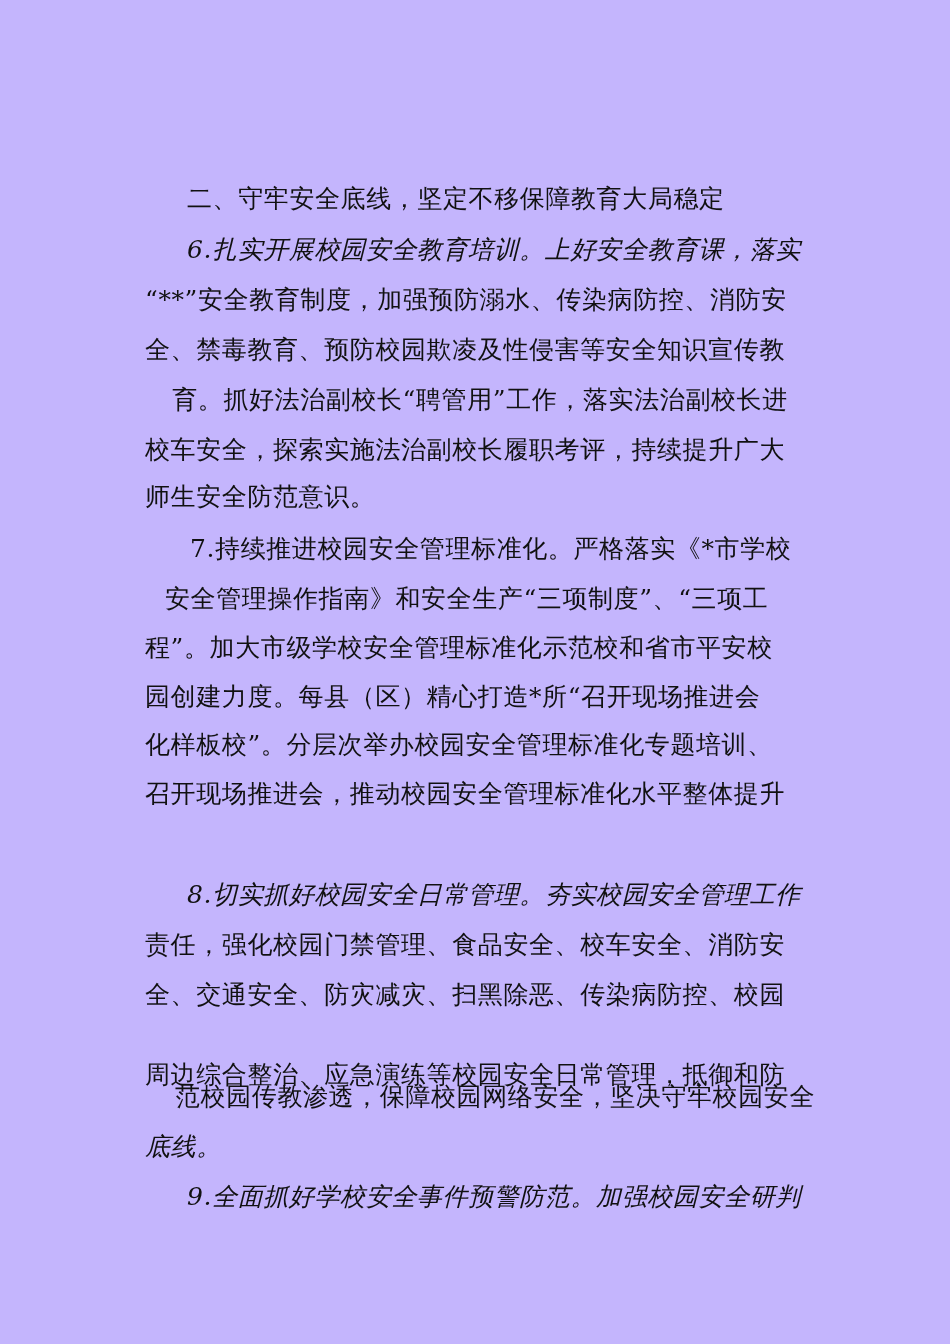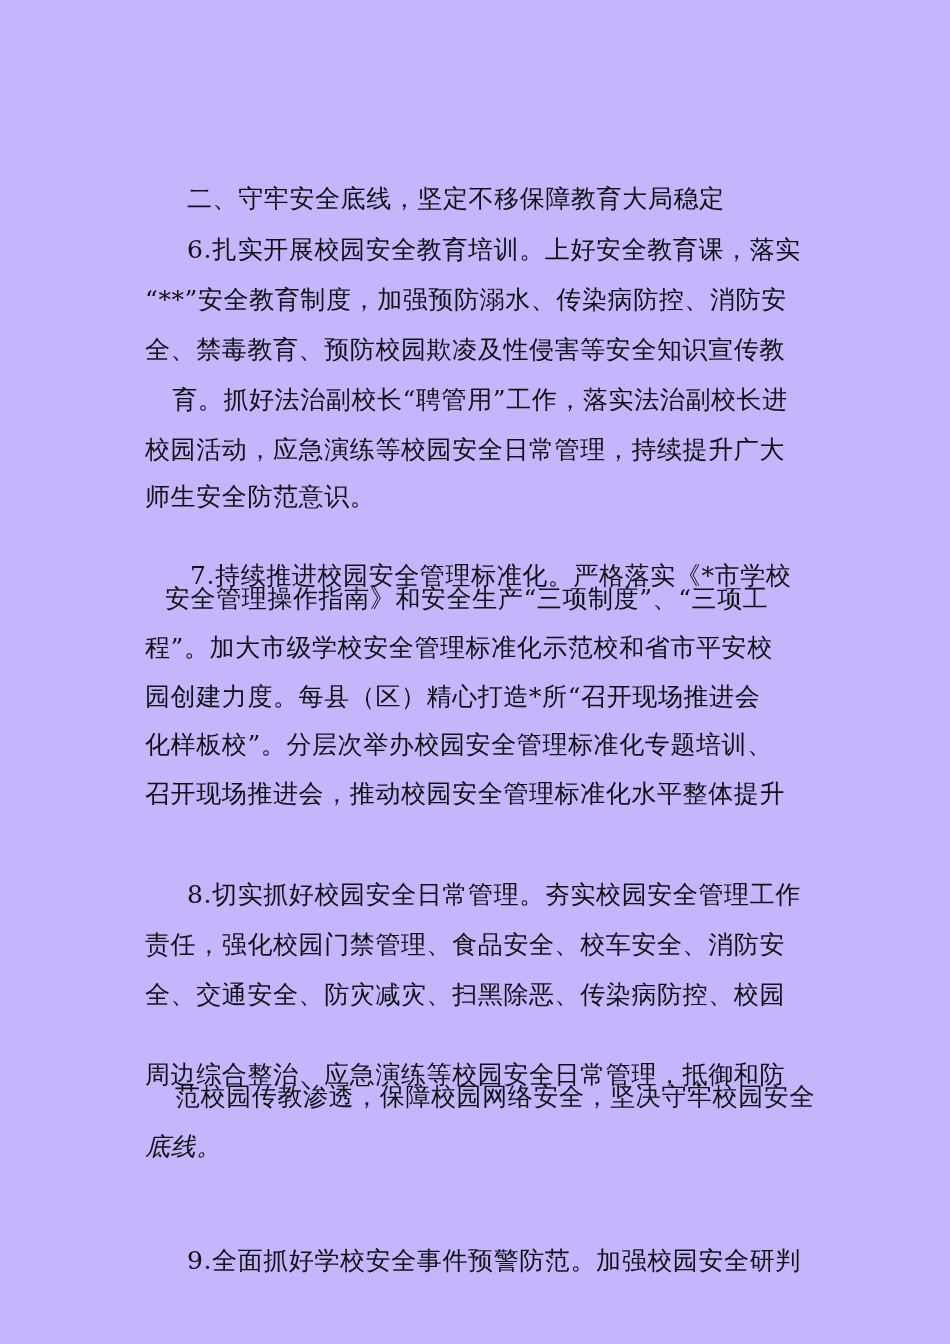--- a/index.html
+++ b/index.html
@@ -38,43 +38,43 @@
     .indent-7 { left: 190px; }
   </style>
 </head>
 <body>
 
 <div class="page">
 
   <div class="line indent-heading" style="top:179px;">二、守牢安全底线，坚定不移保障教育大局稳定</div>
 
   <div>
-    <div class="line indent" style="top:230px;">6.扎实开展校园安全教育培训。上好安全教育课，落实</div>
+    <div class="line indent" style="top:230px;font-style:italic;">6.扎实开展校园安全教育培训。上好安全教育课，落实</div>
     <div class="line" style="top:280px;">“**”安全教育制度，加强预防溺水、传染病防控、消防安</div>
     <div class="line" style="top:330px;">全、禁毒教育、预防校园欺凌及性侵害等安全知识宣传教</div>
     <div class="line" style="top:380px;text-align:center;">育。抓好法治副校长“聘管用”工作，落实法治副校长进</div>
-    <div class="line" style="top:430px;">校园活动，应急演练等校园安全日常管理，持续提升广大</div>
+    <div class="line" style="top:430px;">校车安全，探索实施法治副校长履职考评，持续提升广大</div>
     <div class="line" style="top:477px;">师生安全防范意识。</div>
   </div>
 
   <div>
-    <div class="line indent-7" style="top:556px;">7.持续推进校园安全管理标准化。严格落实《*市学校</div>
+    <div class="line indent-7" style="top:529px;">7.持续推进校园安全管理标准化。严格落实《*市学校</div>
     <div class="line" style="top:579px;margin-left:20px;">安全管理操作指南》和安全生产“三项制度”、“三项工</div>
     <div class="line" style="top:628px;">程”。加大市级学校安全管理标准化示范校和省市平安校</div>
     <div class="line" style="top:677px;">园创建力度。每县（区）精心打造*所“召开现场推进会</div>
     <div class="line" style="top:725px;">化样板校”。分层次举办校园安全管理标准化专题培训、</div>
     <div class="line" style="top:774px;">召开现场推进会，推动校园安全管理标准化水平整体提升</div>
   </div>
 
   <div>
-    <div class="line indent" style="top:875px;">8.切实抓好校园安全日常管理。夯实校园安全管理工作</div>
+    <div class="line indent" style="top:875px;font-style:italic;">8.切实抓好校园安全日常管理。夯实校园安全管理工作</div>
     <div class="line" style="top:925px;">责任，强化校园门禁管理、食品安全、校车安全、消防安</div>
     <div class="line" style="top:975px;">全、交通安全、防灾减灾、扫黑除恶、传染病防控、校园</div>
     <div class="line" style="top:1025px;margin-top:30px;">周边综合整治、应急演练等校园安全日常管理，抵御和防</div>
     <div class="line" style="top:1077px;text-align:right;">范校园传教渗透，保障校园网络安全，坚决守牢校园安全</div>
     <div class="line" style="top:1127px;font-style:italic;">底线。</div>
   </div>
 
   <div>
-    <div class="line indent" style="top:1241px;">9.全面抓好学校安全事件预警防范。加强校园安全研判</div>
+    <div class="line indent" style="top:1177px;font-style:italic;">9.全面抓好学校安全事件预警防范。加强校园安全研判</div>
   </div>
 
 </div>
 
 </body></html>

